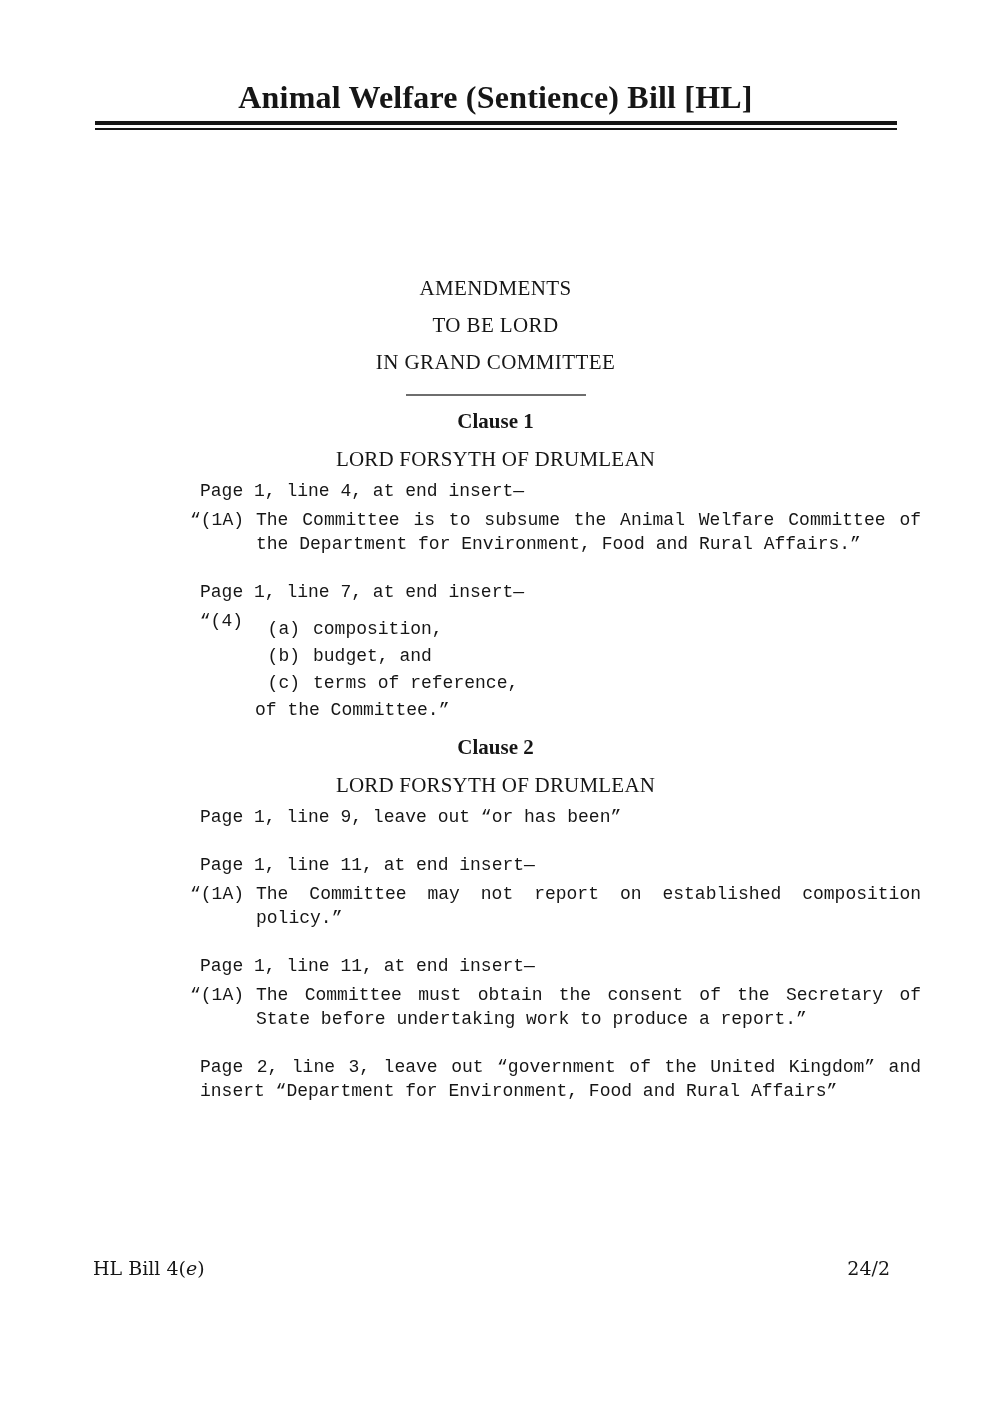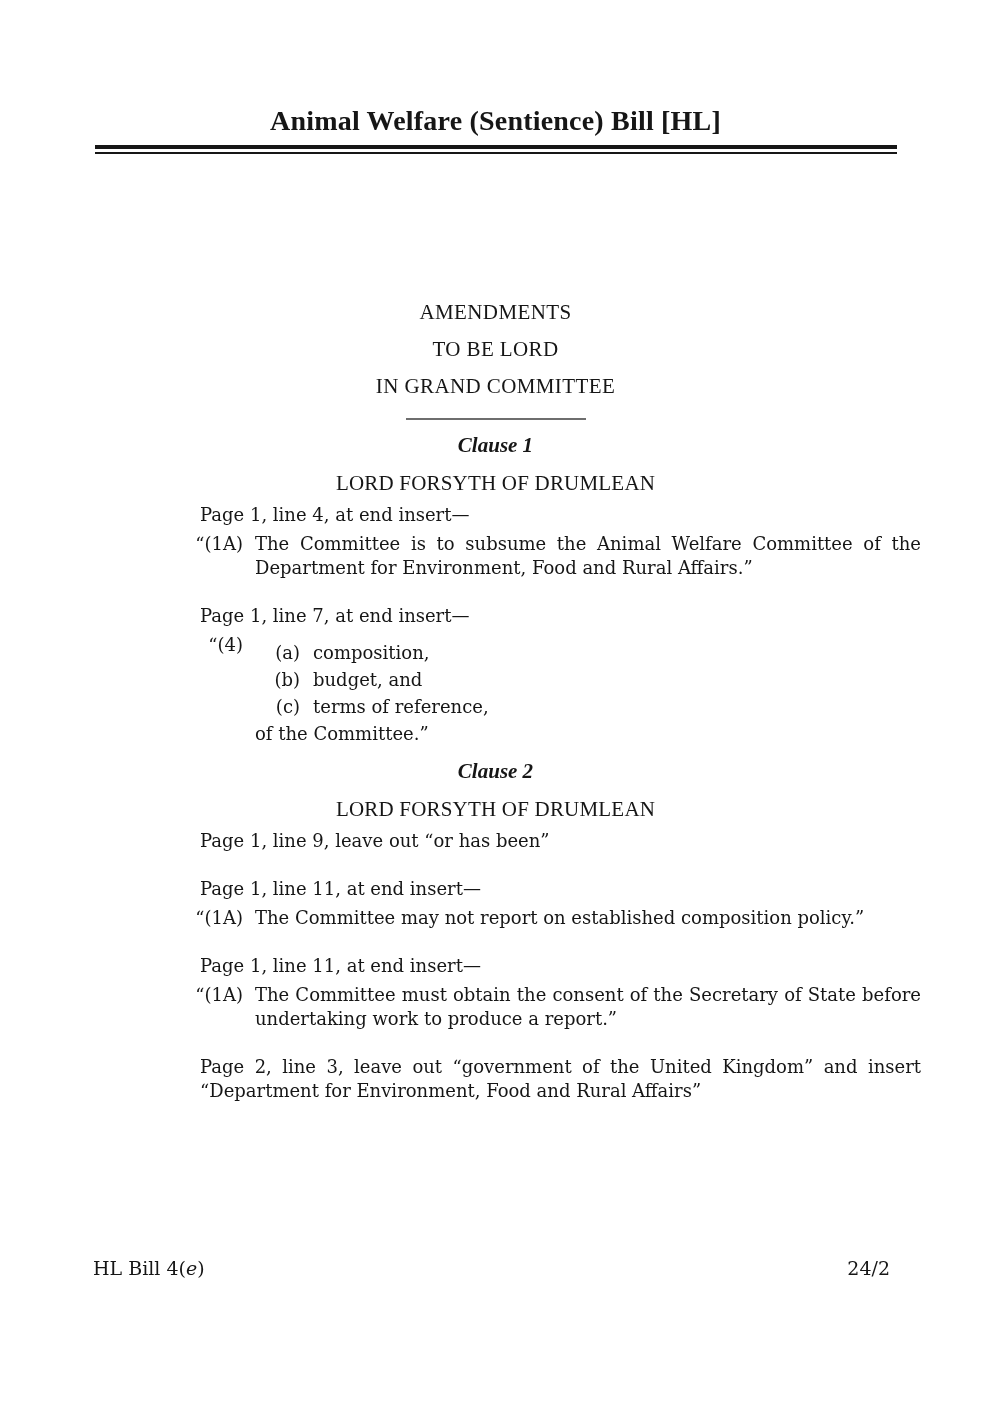--- a/index.html
+++ b/index.html
@@ -6,24 +6,24 @@
   html, body { background: #ffffff; }
   body {
     width: 991px;
     height: 1401px;
     position: relative;
     font-family: "DejaVu Serif", serif;
     color: #161616;
     overflow: hidden;
   }
   .page-title {
-    padding-top: 102px;
+    padding-top: 78px;
     text-align: center;
     font-family: "Liberation Serif", serif;
-    font-size: 28px;
+    font-size: 32px;
     font-weight: bold;
     line-height: 38px;
     letter-spacing: 0.2px;
   }
   .title-rules { width: 802px; margin: 5px auto 0 auto; }
   .rule-thick { height: 4px; background: #161616; }
   .rule-thin  { height: 2px; background: #161616; margin-top: 3px; }
 
   .headline-block { margin-top: 146px; text-align: center; }
   .headline-block p {
@@ -39,33 +39,32 @@
     margin: 20px auto 0 auto;
   }
 
   .clause-heading {
     margin-top: 35px;
     text-align: center;
     font-family: "Liberation Serif", serif;
     font-size: 21px;
     font-weight: bold;
     line-height: 24px;
-    font-style: italic;
   }
   .clause-block .clause-heading { margin-top: 13px; }
   .clause-sponsor {
     margin-top: 14px;
     text-align: center;
     font-family: "Liberation Serif", serif;
     font-size: 21px;
     line-height: 24px;
     letter-spacing: 0.2px;
   }
 
-  .amendments { margin-left: 190px; margin-right: 70px; }
+  .amendments { margin-left: 190px; margin-right: 70px; font-family: Liberation Mono, monospace; }
   .amendment { margin-top: 24px; }
   .amendment.first { margin-top: 8px; }
   .amend-intro {
     margin-left: 10px;
     font-size: 18px;
     line-height: 24px;
     text-align: justify;
   }
   .subsection { display: flex; margin-top: 5px; }
   .sub-label {

